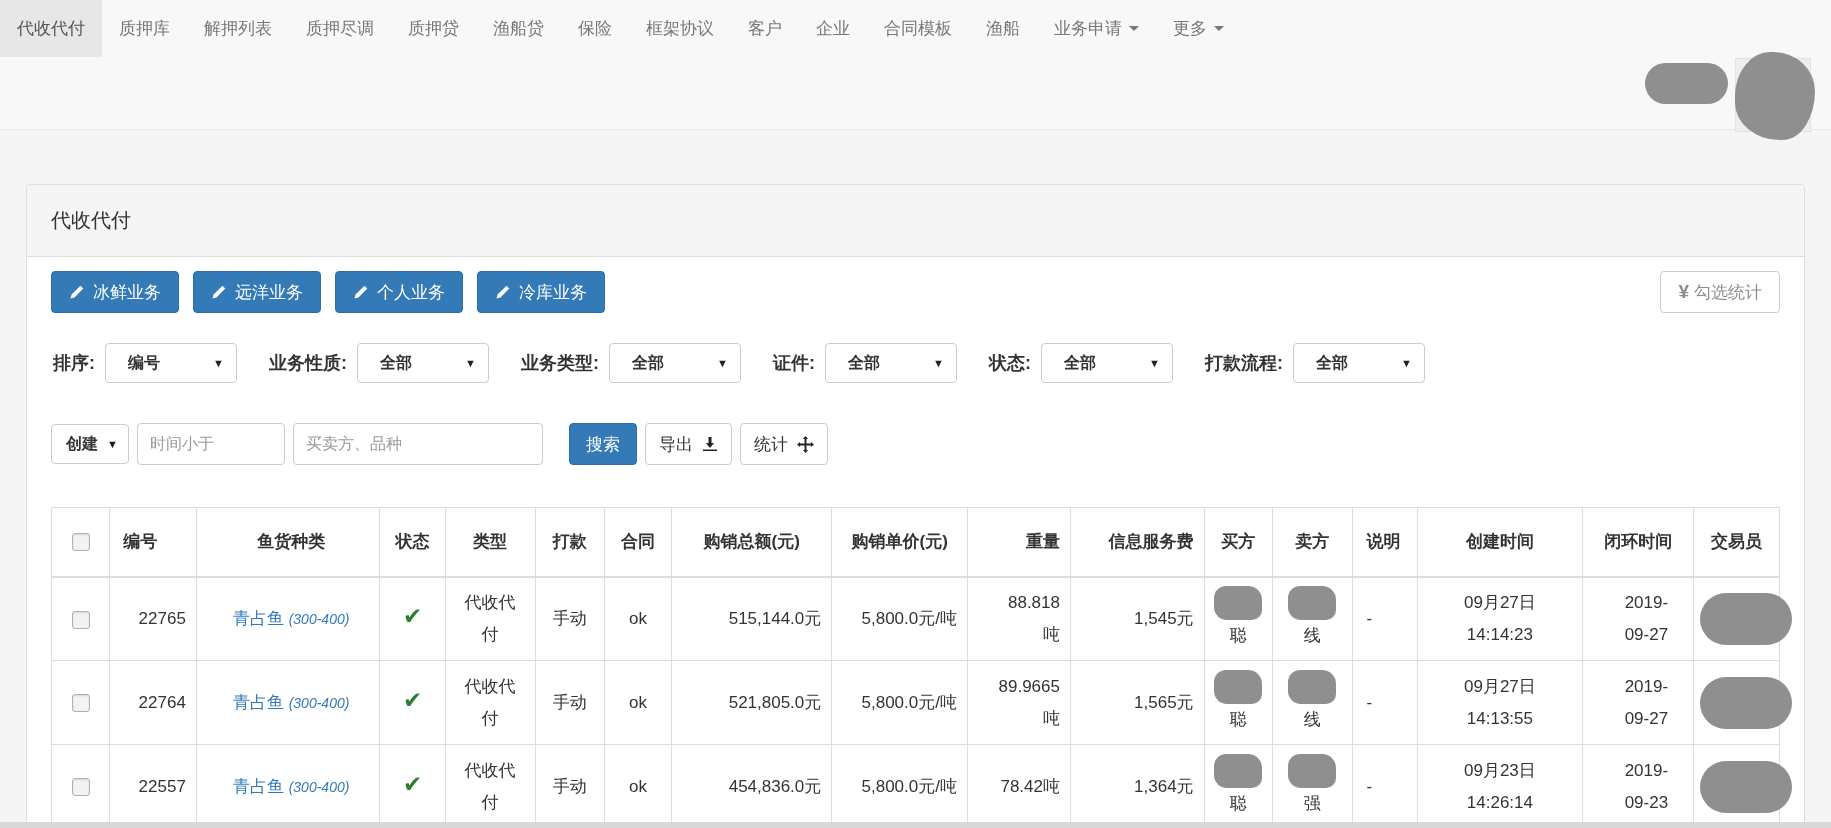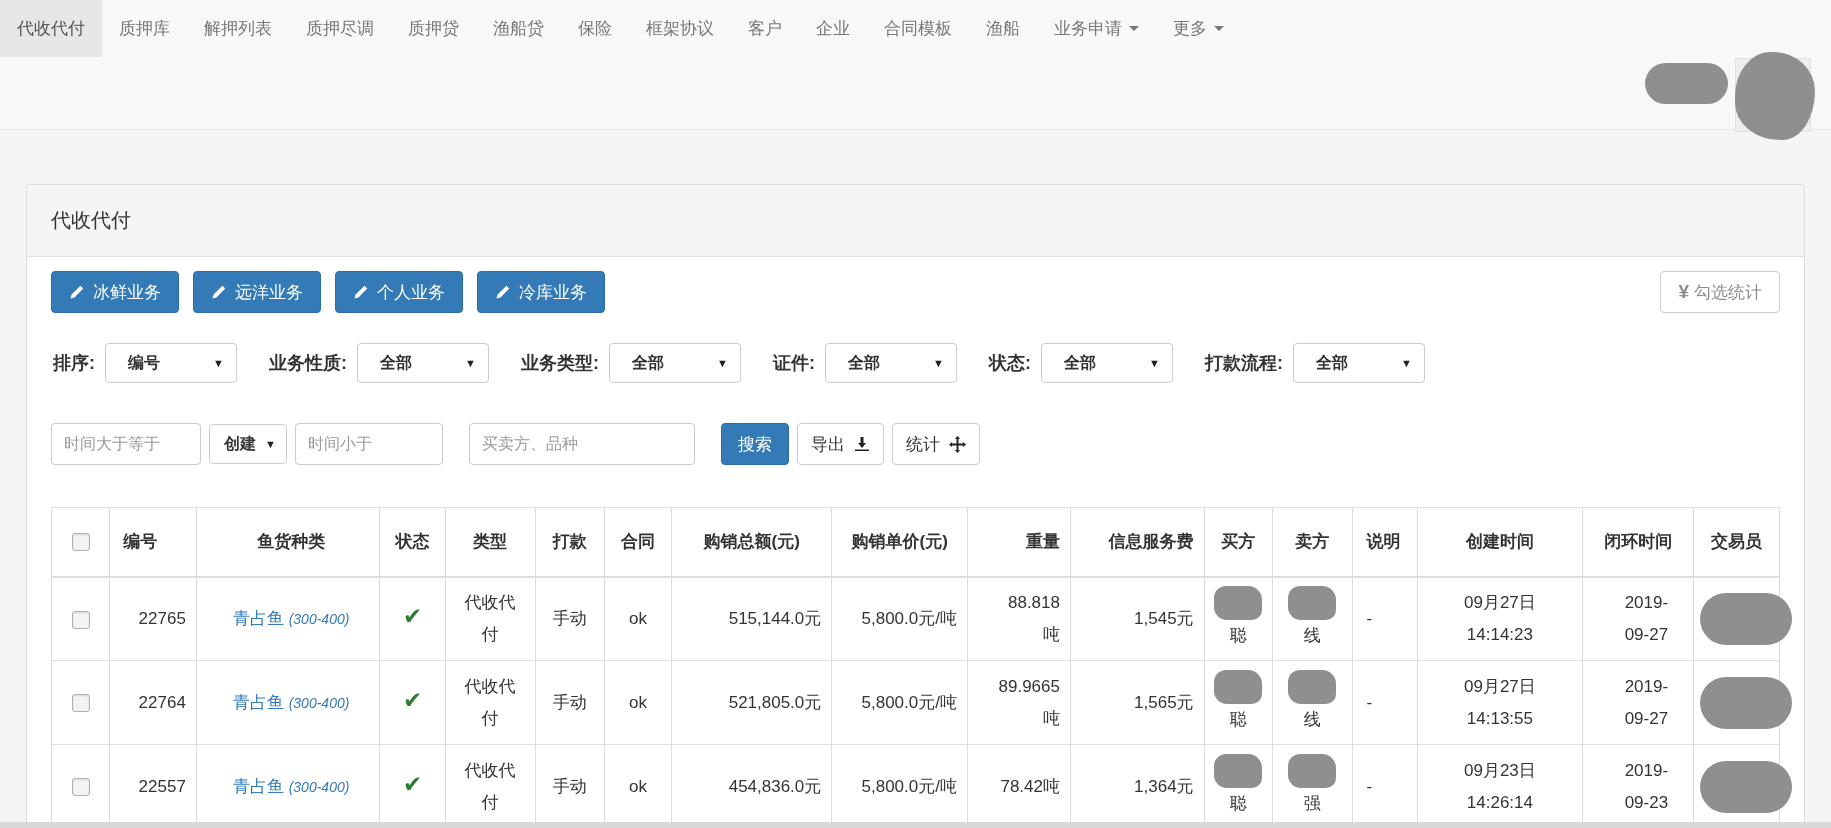--- a/index.html
+++ b/index.html
@@ -38,21 +38,21 @@
   .flabel:first-child { margin-left:2px; }
   .select { width:132px; height:40px; border:1px solid #ccc; border-radius:4px; background:#fff;
             display:flex; align-items:center; padding:0 12px 0 22px; font-size:16px; font-weight:bold; color:#333; cursor:pointer; }
   .sel-caret { margin-left:auto; font-size:11px; color:#222; }
 
   
   .search-row { display:flex; align-items:center; margin-top:40px; gap:8px; }
   .tinput { height:42px; border:1px solid #ccc; border-radius:4px; padding:0 12px; font-size:16px; color:#555; background:#fff; outline:none; }
   .tinput::placeholder { color:#999; }
   .sel-small { width:78px; padding:0 10px 0 14px; }
-  .kw-input { margin-left:18px; width:226px; }
+  .kw-input { width:250px; }
   .btn-search { margin-left:18px; padding:0 16px; }
   .btn-icon-right { color:#333; padding:0 13px; }
 
   
   table { margin-top:42px; width:100%; border-collapse:collapse; table-layout:fixed; }
   th { height:69px; font-size:17px; font-weight:bold; color:#333; border:1px solid #ddd; border-bottom:2px solid #ddd; padding:4px 6px; }
   td { border:1px solid #ddd; font-size:17px; color:#333; padding:8px 6px; vertical-align:middle; line-height:1.85; }
   tbody tr { height:84px; }
   th:nth-child(1), td:nth-child(1) { text-align:center; }
   th:nth-child(n+2), td:nth-child(n+2) { text-align:center; }
@@ -198,21 +198,20 @@
             <span class="sel-caret">▼</span>
           </div>
           <span class="flabel">打款流程:</span>
           <div class="select">
             <span>全部</span>
             <span class="sel-caret">▼</span>
           </div>
         </div>
 
       <div class="search-row">
-        <input class="tinput" style="width: 150px;" placeholder="时间大于等于">
         <div class="select sel-small">
           <span>创建</span>
           <span class="sel-caret">▼</span>
         </div>
         <input class="tinput" style="width: 148px;" placeholder="时间小于">
         <input class="tinput kw-input" placeholder="买卖方、品种" style="">
         <button class="btn btn-primary btn-search">
           <span>搜索</span>
         </button>
         <button class="btn btn-default btn-icon-right">

